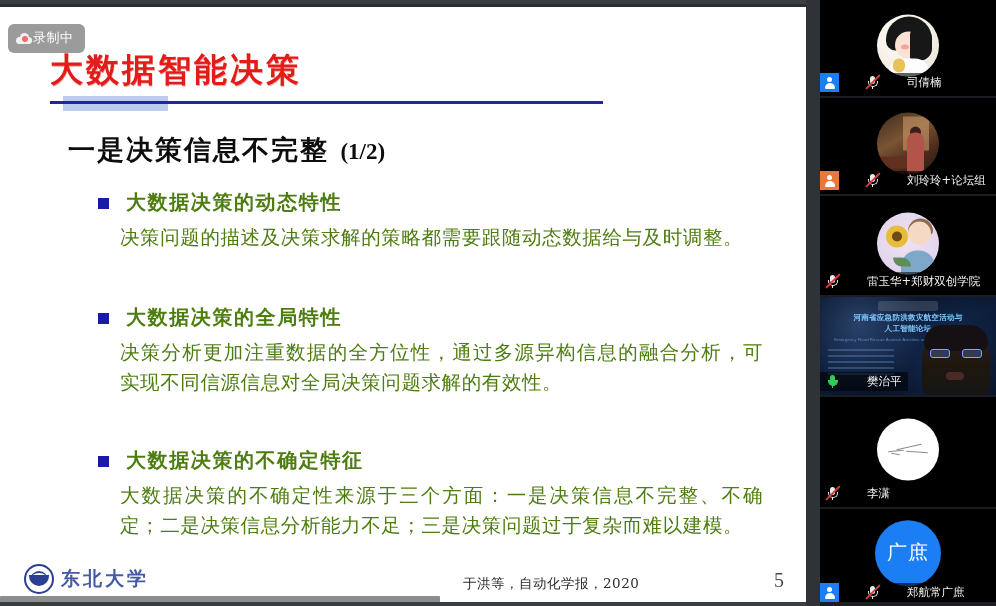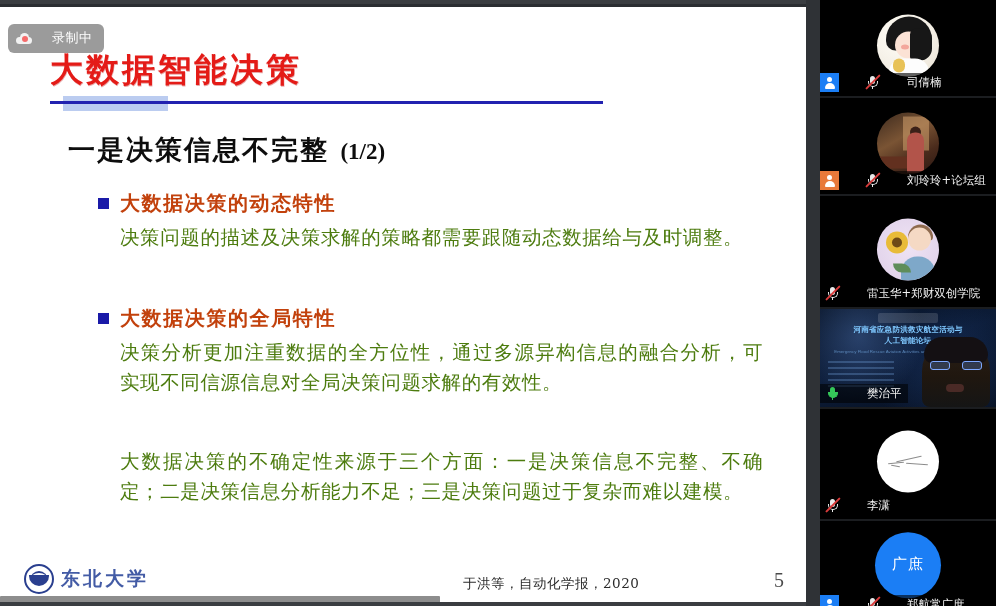--- a/index.html
+++ b/index.html
@@ -30,21 +30,21 @@
     overflow: hidden;
   }
   #slide-topline {
     position: absolute; left: 0; top: 0; width: 806px; height: 3px;
     background: #2a2d31;
   }
 
   
   .rec-badge {
     position: absolute; left: 8px; top: 20px;
-    display: flex; align-items: center; gap: 20px;
+    display: flex; align-items: center; gap: 1px;
     background: #9b9b9b;
     border-radius: 6px;
     padding: 5px 11px 6px 8px;
     z-index: 20;
   }
   .rec-cloud { position: relative; width: 16px; height: 11px; }
   .rec-cloud .c1 {
     position: absolute; left: 0; bottom: 0; width: 16px; height: 7px;
     background: #f2f2f2; border-radius: 4px;
   }
@@ -102,26 +102,27 @@
   .bul-block { position: absolute; left: 98px; width: 665px; }
   .bul-head {
     display: flex; align-items: flex-start; gap: 11px;
     margin-bottom: 5px;
   }
   .bul-sq {
     width: 11px; height: 11px; background: #1a1aa8;
     flex: 0 0 11px; margin-top: 9px;
   }
   .bul-title {
-    font-family: Liberation Sans, sans-serif;
+    font-family: Liberation Mono, monospace;
     font-weight: bold;
     font-size: 20px;
-    color: #c2410c;
+    color: #4d7c0f;
     letter-spacing: 1.6px;
     line-height: 1.45;
+    margin-left: 6px;
   }
   .bul-body {
     margin-left: 22px;
     font-family: "DejaVu Serif", serif;
     font-size: 19.5px;
     color: #4d7c0f;
     letter-spacing: .6px;
     line-height: 1.52;
     text-align: justify;
     font-weight: 400;
@@ -349,21 +350,21 @@
   .av-white .sketch i:nth-child(2){ left:8px; top:1px; width:26px; transform:rotate(-13deg);}
   .av-white .sketch i:nth-child(3){ left:18px;top:6px; width:22px; transform:rotate(4deg);}
   .av-white .sketch i:nth-child(4){ left:3px; top:8px; width:9px;  transform:rotate(10deg);}
 
   .av-initials {
     width: 66px; height: 66px;
     background: #1b7ef5;
     display: flex; align-items: center; justify-content: center;
   }
   .av-initials span {
-    color: #fff; font-size: 15px; letter-spacing: 1px;
+    color: #fff; font-size: 20px; letter-spacing: 1px;
     font-family: "DejaVu Sans", sans-serif;
   }
 
   
   .namebar {
     position: absolute; left: 0; bottom: 4px;
     display: flex; align-items: center;
     background: rgba(0,0,0,.62);
     height: 19px;
     padding-right: 6px;
@@ -459,20 +460,24 @@
 
       <div class="bul-block" style="top:300px;">
         <div class="bul-head">
           <span class="bul-sq"></span>
           <span class="bul-title">大数据决策的全局特性</span>
         </div>
         <div class="bul-body">决策分析更加注重数据的全方位性，通过多源异构信息的融合分析，可实现不同信源信息对全局决策问题求解的有效性。</div>
       </div>
 
       <div class="bul-block" style="top:443px;">
+        <div class="bul-head">
+          <span class="bul-sq"></span>
+          <span class="bul-title">大数据决策的不确定特征</span>
+        </div>
         <div class="bul-body">大数据决策的不确定性来源于三个方面：一是决策信息不完整、不确定；二是决策信息分析能力不足；三是决策问题过于复杂而难以建模。</div>
       </div>
 
       <div class="foot-cite">于洪等，自动化学报，2020</div>
       <div class="foot-page">5</div>
 
       <div class="logo-wrap">
         <span class="logo-mark">
           <span class="arc"></span>
             <span class="wave"></span>
@@ -524,21 +529,21 @@
         <span class="mic">
           <span class="cap"></span>
             <span class="arcb"></span>
             <span class="stem"></span>
             <span class="slash"></span>
         </span>
         <span class="nm">刘玲玲+论坛组委会</span>
       </div>
     </div>
 
-    <div class="tile" style="height:113px;">
+    <div class="tile" style="height:101px;">
       <div class="avatar av-flower">
         <span class="dress"></span>
           <span class="girlhair"></span>
           <span class="girl"></span>
         <span class="leaf"></span>
           <span class="petal"></span>
           <span class="core"></span>
       </div>
       <div class="namebar floating">
         <span class="mic" style="margin-left:4px;">

